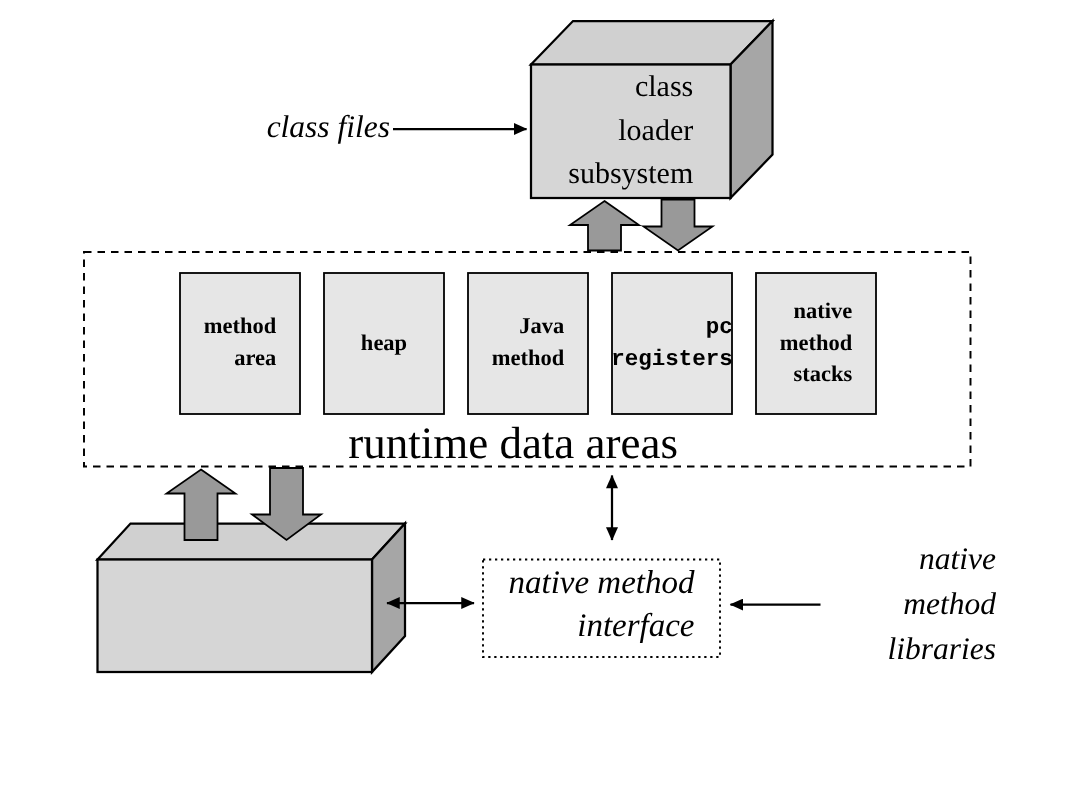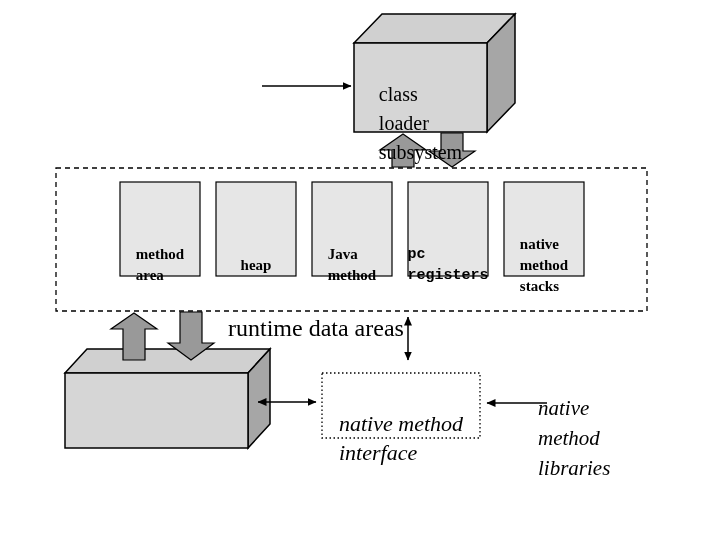--- a/index.html
+++ b/index.html
@@ -12,40 +12,39 @@
     color: #000;
     overflow: hidden;
   }
   .stage svg.layer {
     position: absolute;
     left: 0; top: 0;
     width: 720px; height: 540px;
   }
   .lbl {
     position: absolute;
-    text-align: left;
+    text-align: right;
     white-space: pre-line;
     z-index: 2;
     pointer-events: none;
-    margin-top: 36px;
   }
   .centered {
     display: flex;
     align-items: center;
     justify-content: center;
   }
   .lbl-classfiles { left: 126px; top: 72px; width: 134px; font-style: italic; font-size: 21px; }
   .lbl-loader { left: 354px; top: 43px; width: 133px; height: 89px; font-size: 20px; line-height: 29px; }
   .small-box-lbl { top: 182px; height: 94px; width: 80px; font-weight: bold; font-size: 15px; line-height: 21px; }
   .pos-methodarea { left: 120px; }
   .pos-heap { left: 216px; }
   .pos-javastacks { left: 312px; }
   .pos-pcregisters { left: 408px; font-family: Liberation Mono, monospace; }
   .pos-nativestacks { left: 504px; }
-  .lbl-runtime { left: 228px; top: 279px; width: 224px; font-size: 24px; }
+  .lbl-runtime { left: 228px; top: 279px; width: 224px; font-size: 30px; }
   .lbl-engine { left: 65px; top: 373px; width: 183px; height: 75px; font-size: 21px; line-height: 30px; }
   .lbl-interface { left: 322px; top: 369px; width: 158px; height: 65px; font-style: italic; font-size: 22px; line-height: 29px; }
   .lbl-libraries { left: 538px; top: 357px; width: 126px; font-style: italic; font-size: 21px; line-height: 30px; }
 </style>
 </head>
 <body>
 
 <div class="stage">
 
   <svg class="layer" viewBox="0 0 720 540" xmlns="http://www.w3.org/2000/svg">
@@ -85,20 +84,21 @@
 
     <polygon points="134,313 157,329 145,329 145,360 123,360 123,329 111,329" stroke="#000" stroke-width="1.2" fill="#999999"></polygon>
     <polygon points="180,312 202,312 202,343 214,343 191,360 168,343 180,343" stroke="#000" stroke-width="1.2" fill="#999999"></polygon>
 
     <line x1="262" y1="86" x2="351" y2="86" stroke="#000" stroke-width="1.5" marker-end="url(#ah)"></line>
     <line x1="408" y1="317" x2="408" y2="360" stroke="#000" stroke-width="1.5" marker-start="url(#ahs)" marker-end="url(#ah)"></line>
     <line x1="258" y1="402" x2="316" y2="402" stroke="#000" stroke-width="1.5" marker-start="url(#ahs)" marker-end="url(#ah)"></line>
     <line x1="547" y1="403" x2="487" y2="403" stroke="#000" stroke-width="1.5" marker-end="url(#ah)"></line>
   </svg>
 
+  <div class="lbl lbl-classfiles">class files</div>
 
   <div class="lbl lbl-loader centered">class
 loader
 subsystem</div>
 
   <div class="lbl small-box-lbl centered pos-methodarea">method
 area</div>
   <div class="lbl small-box-lbl centered pos-heap">heap</div>
   <div class="lbl small-box-lbl centered pos-javastacks">Java
 method</div>

